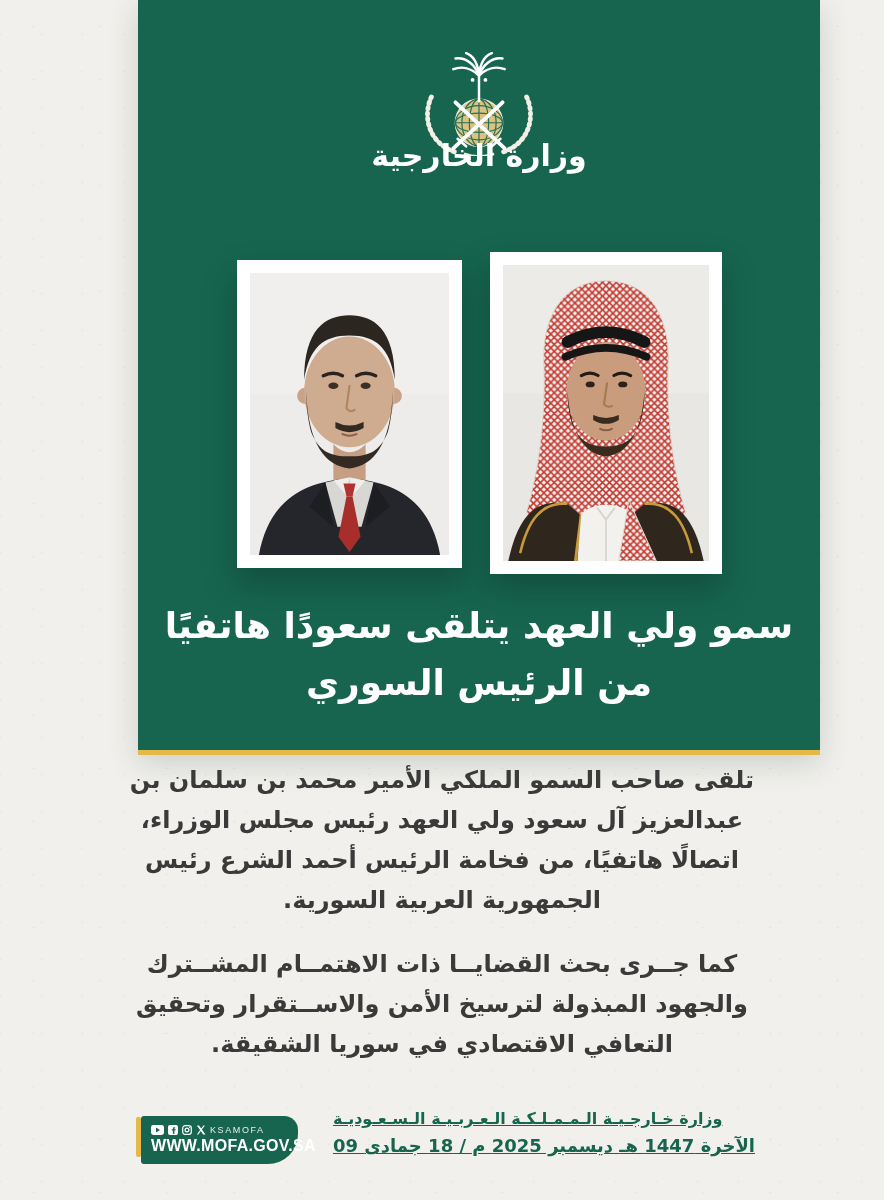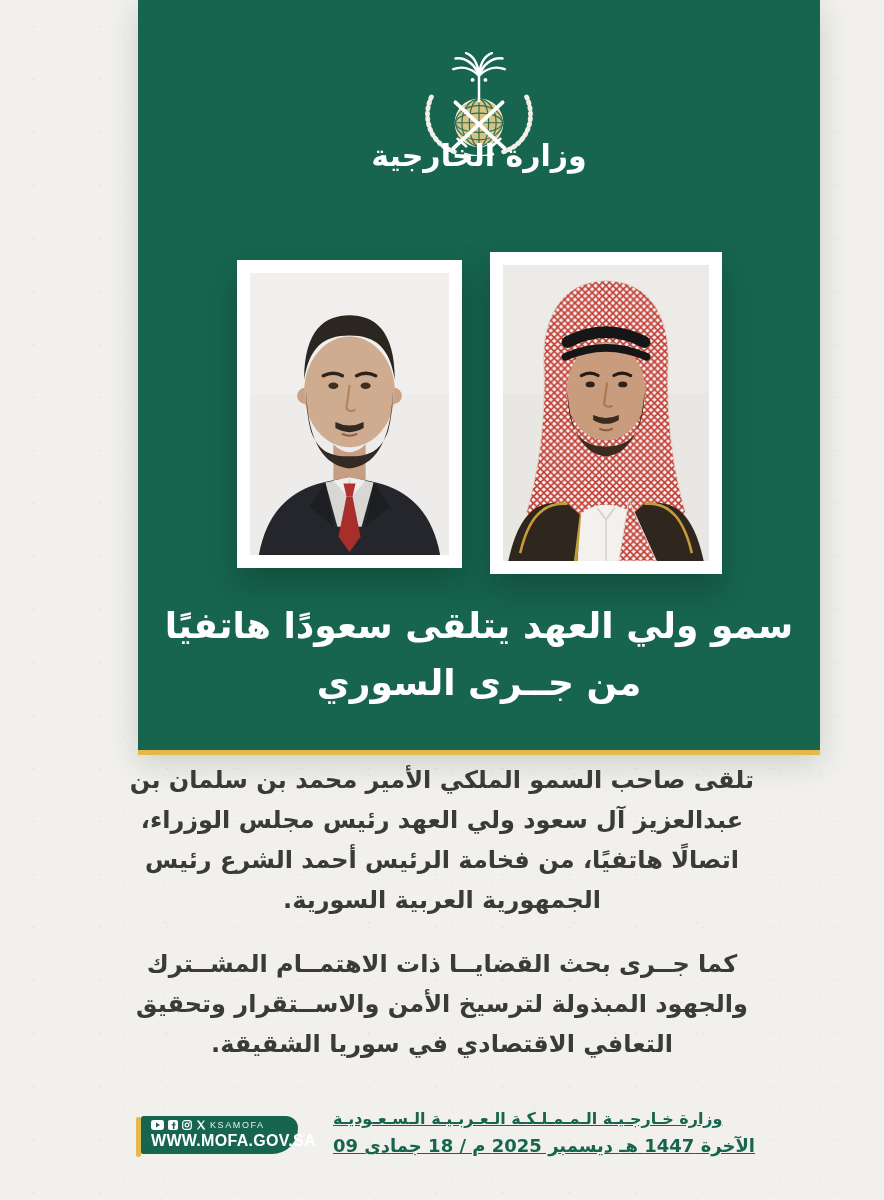--- a/index.html
+++ b/index.html
@@ -65,21 +65,21 @@
     font-size:24px;line-height:40px;
   }
   .body-text p{margin:0 0 24px 0;}
   
   .footer-badge{position:absolute;left:136px;top:1116px;width:162px;height:42px;}
   .badge-gold{
     position:absolute;left:0;top:1px;width:5px;height:40px;
     background:#e3ba4a;border-radius:2px;
   }
   .badge-body{
-    position:absolute;left:5px;top:0;width:157px;height:38px;
+    position:absolute;left:5px;top:0;width:157px;height:48px;
     background:#17654f;border-radius:3px 14px 30px 3px;
     box-sizing:border-box;padding:5px 8px 5px 10px;
     display:flex;flex-direction:column;justify-content:center;gap:2px;
     color:#ffffff;
   }
   .badge-row1{display:flex;align-items:center;gap:4px;}
   .badge-row1 svg{display:block;}
   .badge-handle{
     font-family:"Liberation Sans",sans-serif;
     font-size:9px;letter-spacing:1.6px;margin-right:3px;color:#e9ece9;
@@ -232,21 +232,21 @@
             <path d="M105 258 L105 300" stroke="#ddd9d2" stroke-width="2"></path>
 
             <path d="M128 238 L156 300 L118 300 Z" fill="url(#chk)" stroke="#ddd5cc" stroke-width="1"></path>
           </svg>
         </div>
       </figure>
     </div>
 
     <div class="headline">
       <div>سمو ولي العهد يتلقى سعودًا هاتفيًا</div>
-      <div>من جــرى السوري</div>
+      <div>من الرئيس السوري</div>
     </div>
   </div>
 
   <div class="body-text">
     <p>تلقى صاحب السمو الملكي الأمير محمد بن سلمان بن عبدالعزيز آل سعود ولي العهد رئيس مجلس الوزراء، اتصالًا هاتفيًا، من فخامة الرئيس أحمد الشرع رئيس الجمهورية العربية السورية.</p>
     <p>كما جــرى بحث القضايــا ذات الاهتمــام المشــترك والجهود المبذولة لترسيخ الأمن والاســتقرار وتحقيق التعافي الاقتصادي في سوريا الشقيقة.</p>
   </div>
 
   <div class="footer-badge">
     <div class="badge-gold"></div>

